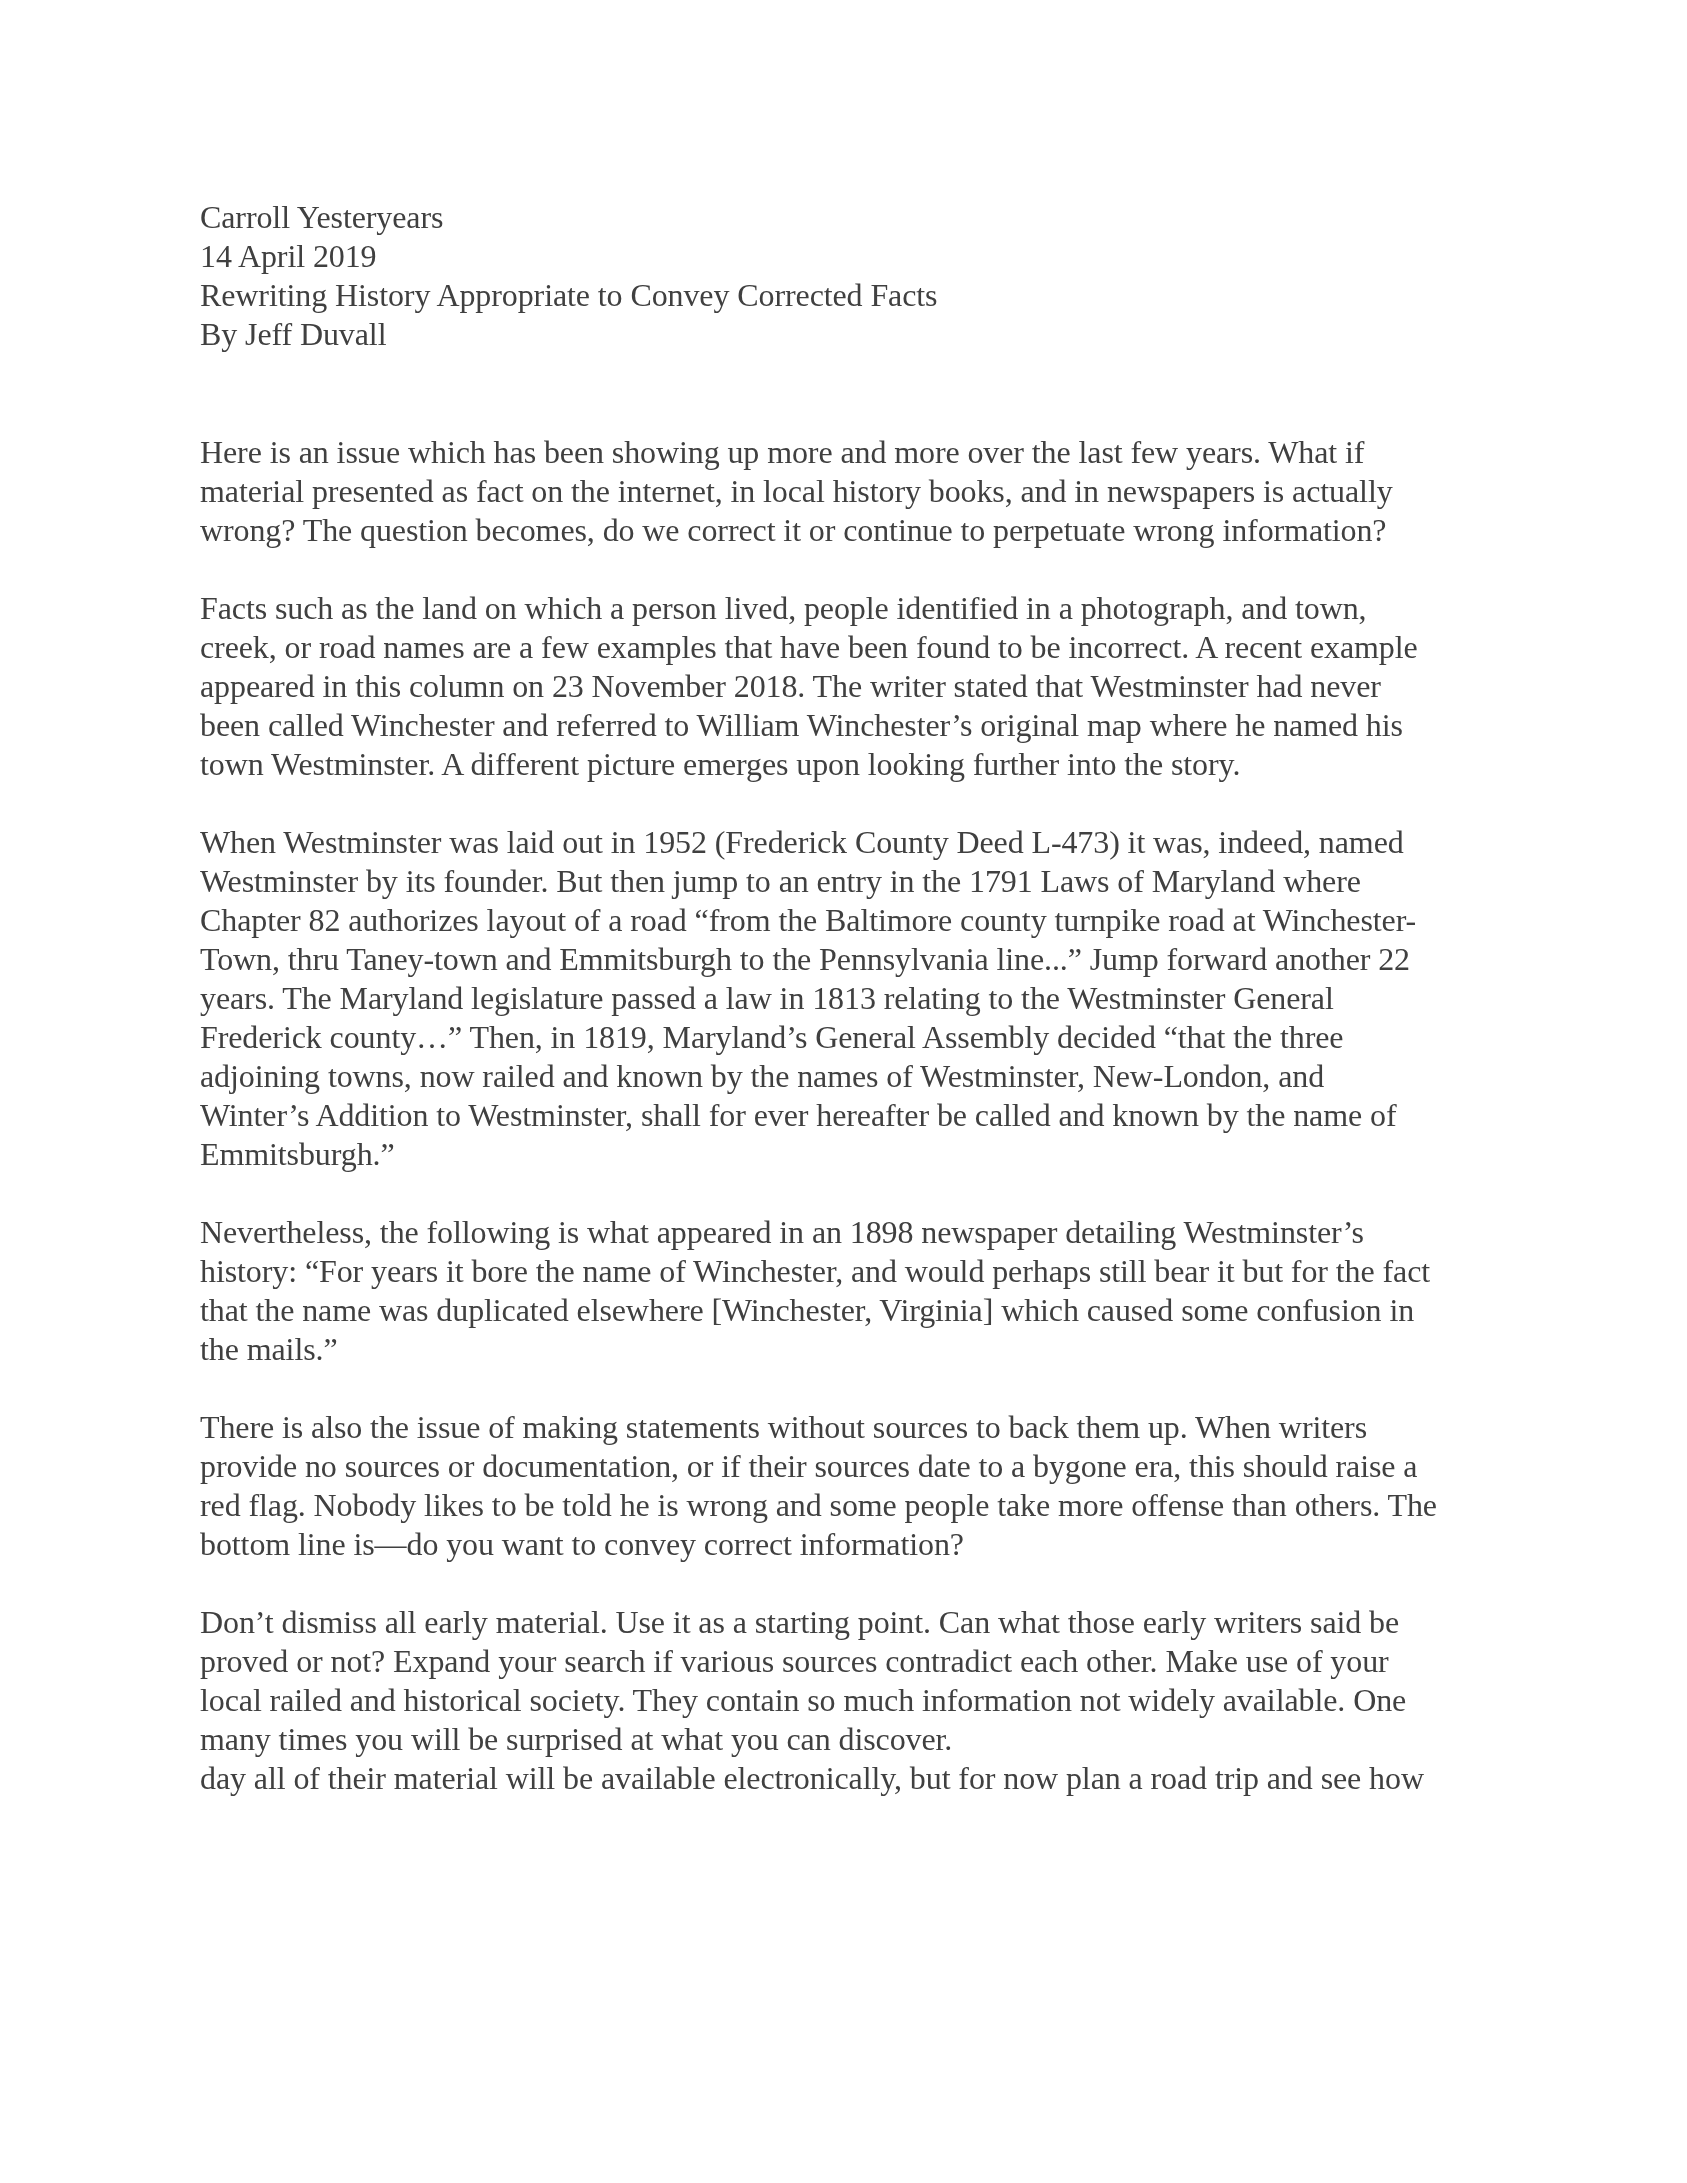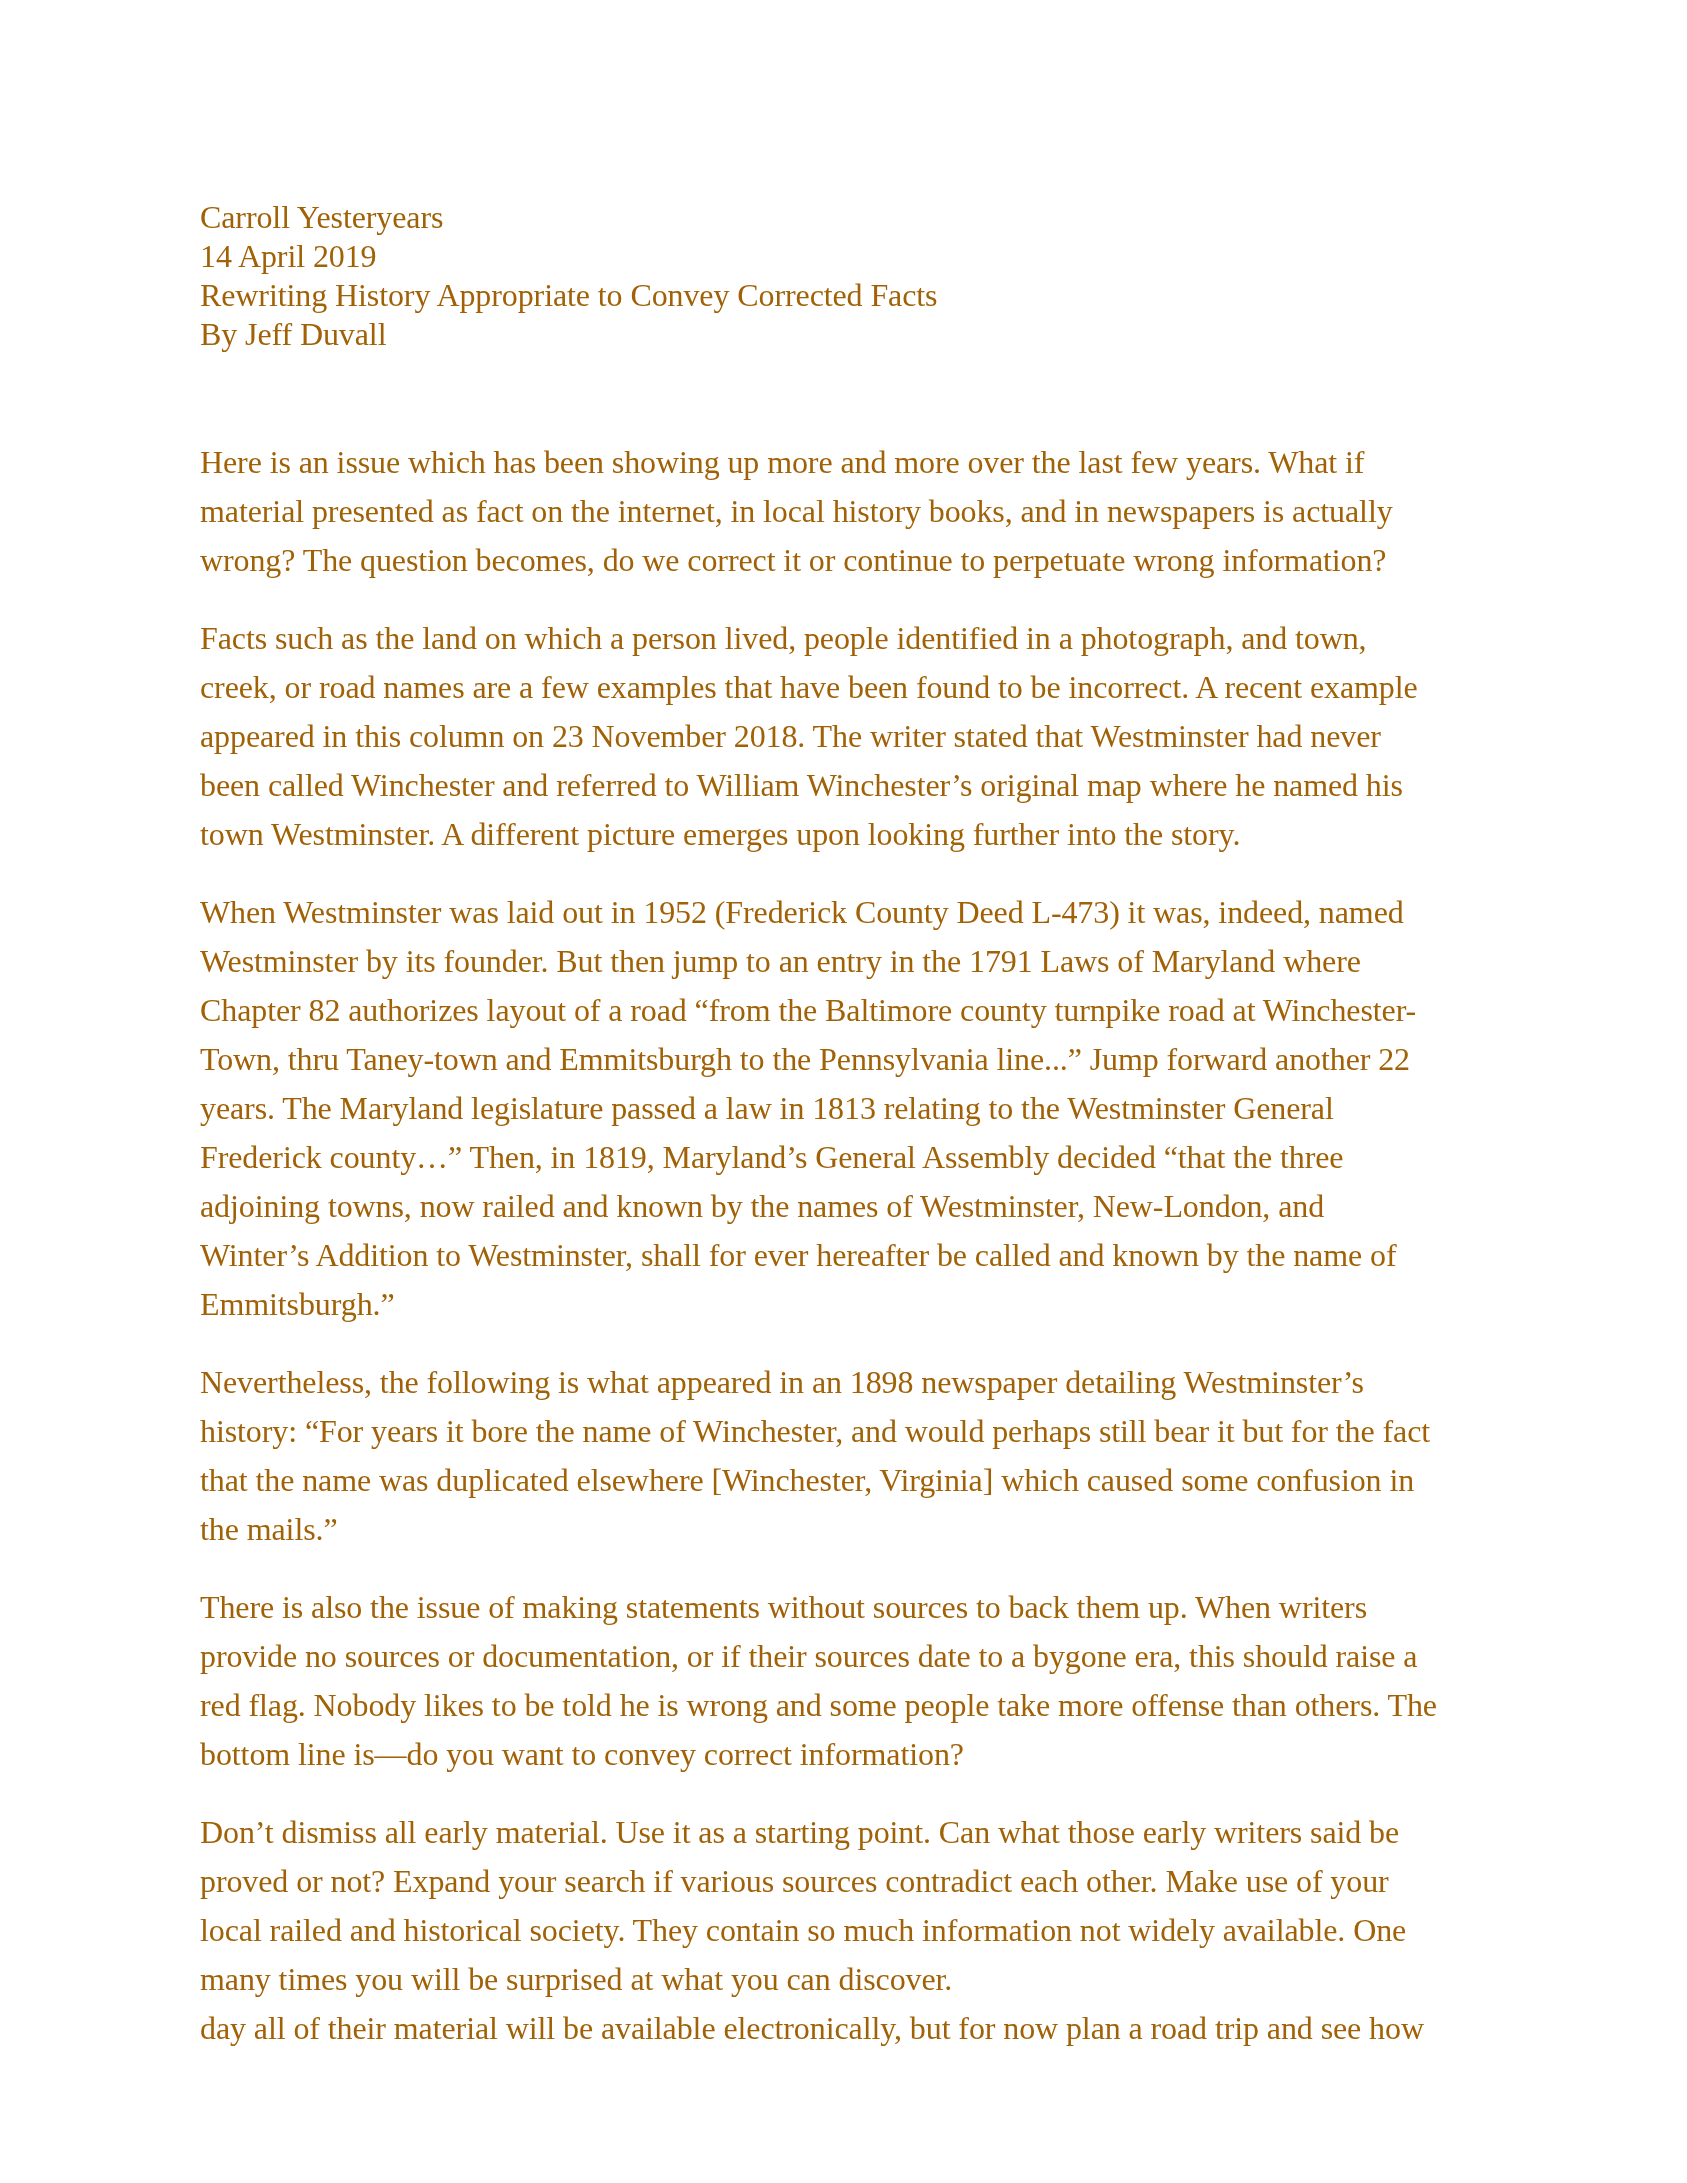--- a/index.html
+++ b/index.html
@@ -14,40 +14,39 @@
     overflow: hidden;
   }
   .page {
     position: absolute;
     left: 200px;
     top: 198px;
     width: 1321px;
     font-family: "Liberation Serif", "DejaVu Serif", serif;
     font-size: 32px;
     line-height: 39px;
-    color: #a16207;
+    color: #404040;
     letter-spacing: -0.1px;
   }
   .header-block {
     margin: 0;
   }
   .header-line {
     display: block;
     white-space: nowrap;
   }
   .header-gap {
     height: 79px;
   }
   .para {
     margin: 0 0 39px 0;
   }
   .line {
     display: block;
     white-space: nowrap;
-    margin-top: 10px;
   }
 </style>
 </head>
 <body>
 
 <div class="page">
   <div class="header-block">
     <span class="header-line">Carroll Yesteryears</span>
     <span class="header-line">14 April 2019</span>
     <span class="header-line">Rewriting History Appropriate to Convey Corrected Facts</span>

